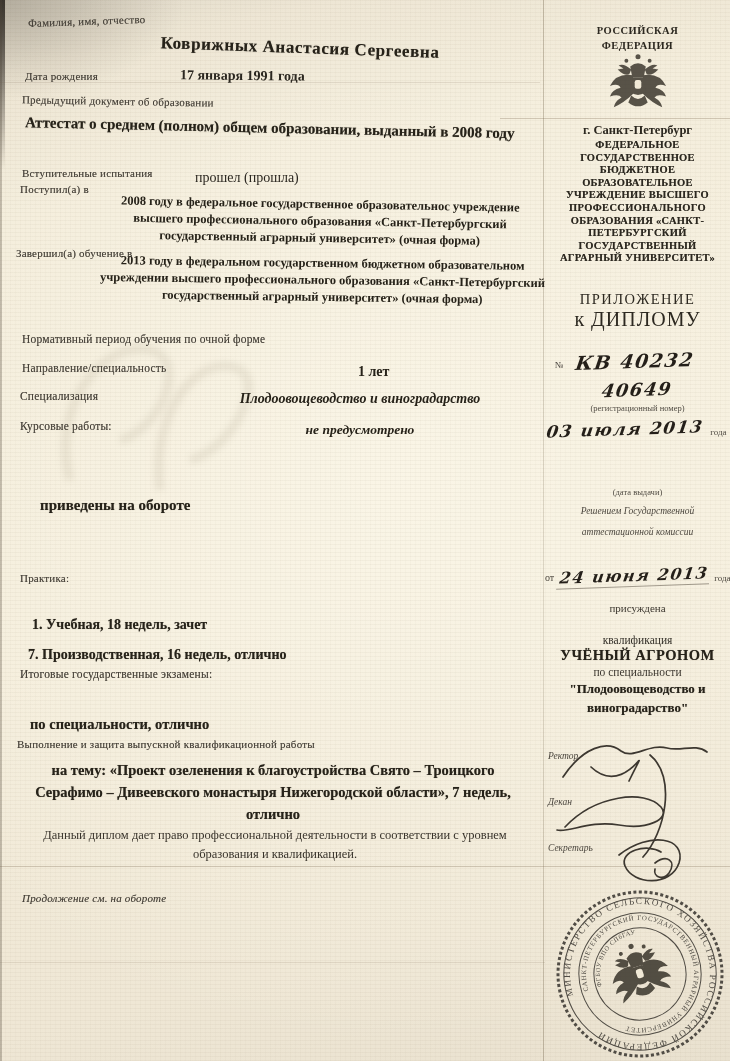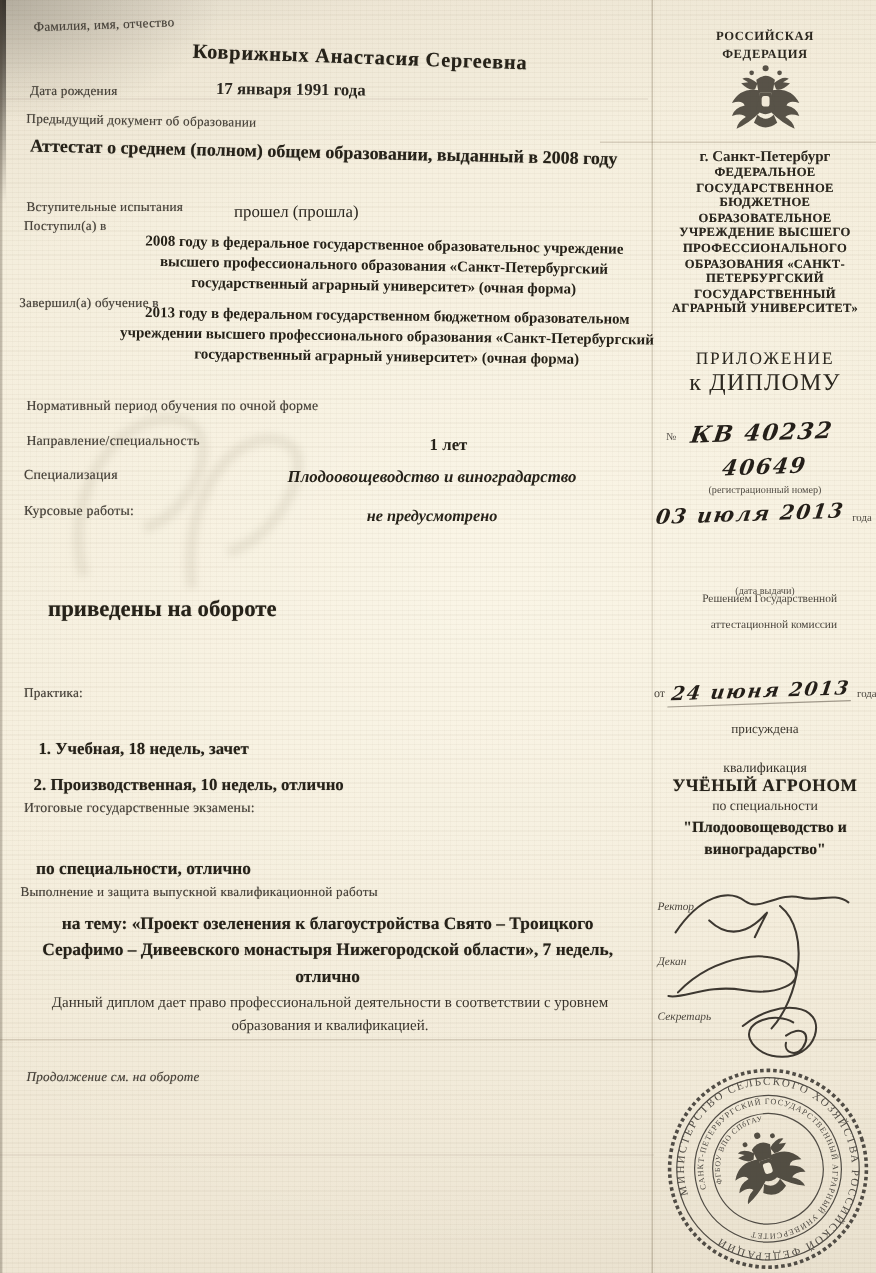--- a/index.html
+++ b/index.html
@@ -99,25 +99,25 @@
   <div class="abs label" style="left:22px;top:333px;font-size:11.5px;">Нормативный период обучения по очной форме</div>
   <div class="abs label" style="left:22px;top:362px;font-size:11.5px;">Направление/специальность</div>
   <div class="abs val-b" style="left:358px;top:364px;font-size:14px;">1 лет</div>
 
   <div class="abs label" style="left:20px;top:390px;font-size:11.5px;">Специализация</div>
   <div class="abs ctr val-b" style="left:180px;top:391px;width:360px;font-size:14px;font-style:italic;">Плодоовощеводство и виноградарство</div>
 
   <div class="abs label" style="left:20px;top:420px;font-size:11.5px;">Курсовые работы:</div>
   <div class="abs ctr val-b" style="left:180px;top:422px;width:360px;font-size:13.5px;font-style:italic;">не предусмотрено</div>
 
-  <div class="abs val-b soft" style="left:40px;top:497px;font-size:19px;">приведены на обороте</div>
+  <div class="abs val-b soft" style="left:40px;top:497px;font-size:15px;">приведены на обороте</div>
 
   <div class="abs label" style="left:20px;top:572px;">Практика:</div>
   <div class="abs val-b soft" style="left:32px;top:617px;font-size:14px;">1. Учебная, 18 недель, зачет</div>
-  <div class="abs val-b soft" style="left:28px;top:647px;font-size:14px;">2. Производственная, 10 недель, отлично</div>
+  <div class="abs val-b soft" style="left:28px;top:647px;font-size:14px;">7. Производственная, 16 недель, отлично</div>
 
   <div class="abs label" style="left:20px;top:668px;font-size:11.5px;">Итоговые государственные экзамены:</div>
   <div class="abs val-b soft" style="left:30px;top:716px;font-size:14.5px;">по специальности, отлично</div>
 
   <div class="abs label" style="left:17px;top:738px;">Выполнение и защита выпускной квалификационной работы</div>
   <div class="abs val-b soft" style="left:28px;top:760px;width:490px;font-size:14.5px;line-height:1.5;text-align:center;">на тему: «Проект озеленения к благоустройства Свято – Троицкого Серафимо – Дивеевского монастыря Нижегородской  области», 7 недель, отлично</div>
 
   <div class="abs ctr" style="left:40px;top:826px;width:470px;font-size:12.5px;color:#39342c;line-height:1.5;">Данный диплом дает право профессиональной деятельности в соответствии с уровнем образования и квалификацией.</div>
 
   <div class="abs label" style="left:22px;top:892px;font-style:italic;">Продолжение см. на обороте</div>
@@ -153,21 +153,21 @@
     </div>
     <div class="rc" style="top:403px;font-size:8.5px;color:#514c44;">(регистрационный номер)</div>
 
     <div class="abs" style="left:2px;top:419px;white-space:nowrap;">
       <span class="hand" style="font-size:17px;">03 июля 2013</span>
       <span style="font-size:9px;color:#514c44;margin-left:3px;">года</span>
     </div>
     <div class="rc" style="top:447px;font-size:8.5px;color:#514c44;margin-top:40px;">(дата выдачи)</div>
 
     <div class="rc" style="top:490px;">
-      <div style="width:120px;margin:0 auto;font-size:9.5px;color:#4a453d;line-height:2.2;text-align:right;">Решением Государственной аттестационной комиссии</div>
+      <div style="width:120px;margin:11px auto;font-size:9.5px;font-style:italic;color:#4a453d;line-height:2.2;">Решением Государственной аттестационной комиссии</div>
     </div>
 
     <div class="abs" style="left:0px;top:566px;white-space:nowrap;">
       <span style="font-size:10px;color:#4a453d;">от</span>
       <span class="hand" style="font-size:16px;border-bottom:1px solid rgba(60,50,40,.45);padding:0 2px 1px;">24 июня 2013</span>
       <span style="font-size:9px;color:#4a453d;">года</span>
     </div>
 
     <div class="rc" style="top:602px;font-size:11px;color:#3c372f;">присуждена</div>
 

